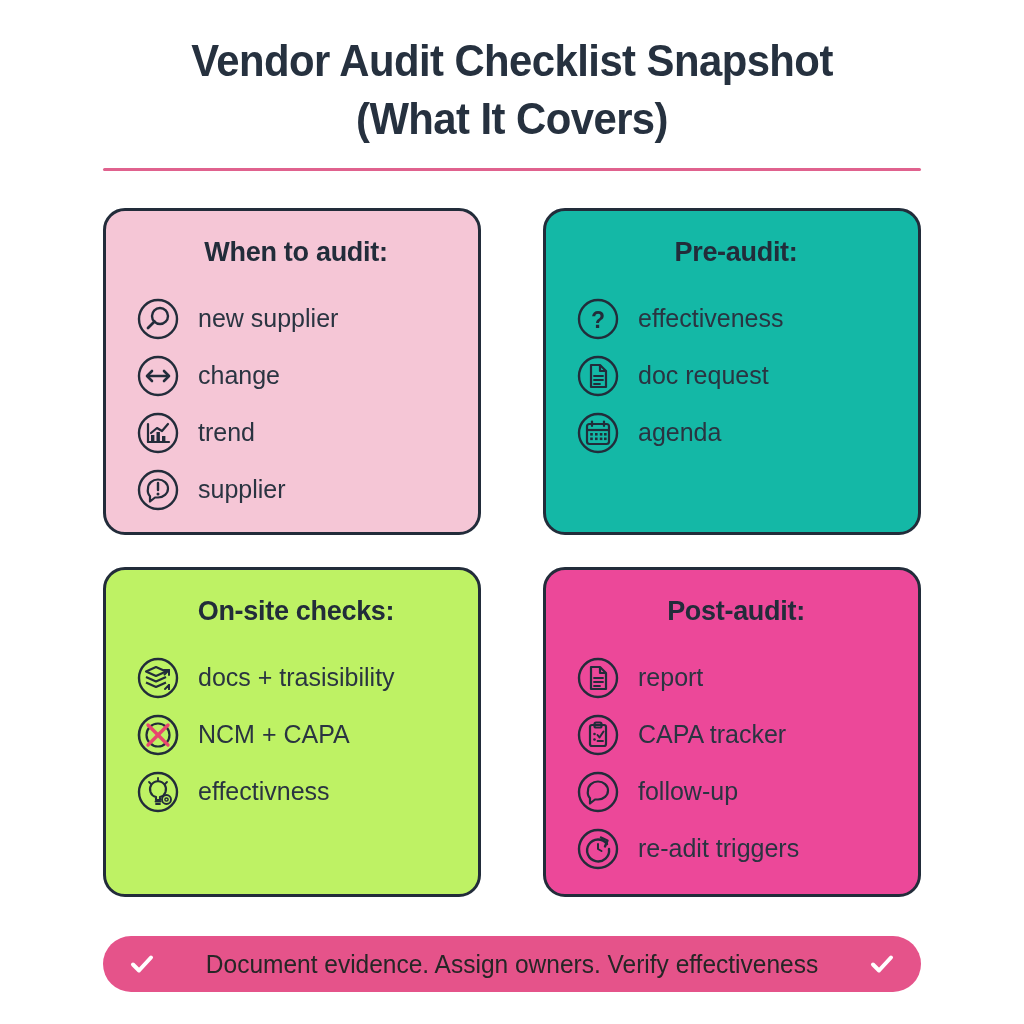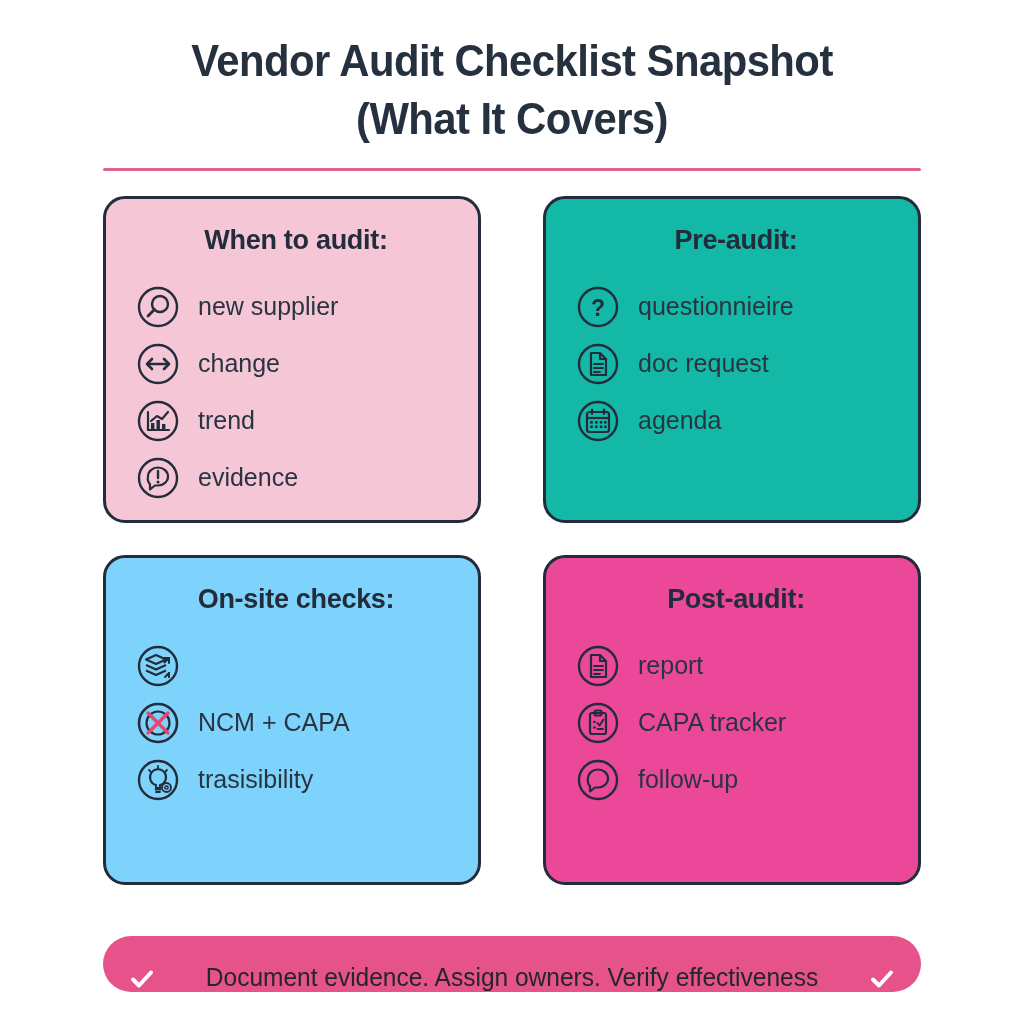--- a/index.html
+++ b/index.html
@@ -45,38 +45,38 @@
     width: 818px;
     height: 3px;
     background: #E0628E;
     border-radius: 2px;
   }
 
   
   .grid {
     position: absolute;
     left: 103px;
-    top: 196px;
+    top: 208px;
     width: 818px;
     display: grid;
     grid-template-columns: 378px 378px;
     grid-template-rows: 327px 330px;
     column-gap: 62px;
     row-gap: 32px;
   }
   .card {
     box-sizing: border-box;
     border: 3px solid #222C3A;
     border-radius: 22px;
     padding: 26px 22px 20px 30px;
     position: relative;
   }
   .card-pink   { background: #F5C6D6; }
   .card-mint   { background: #14b8a6; }
-  .card-yellow { background: #7dd3fc; }
+  .card-yellow { background: #bef264; }
   .card-teal   { background: #ec4899; }
 
   .card-title {
     text-align: center;
     font-size: 27px;
     font-weight: bold;
     color: #222C3A;
     margin: 0 0 22px 0;
     letter-spacing: -0.3px;
   }
@@ -108,21 +108,21 @@
   
   .footer-banner {
     position: absolute;
     left: 103px;
     top: 936px;
     width: 818px;
     height: 56px;
     background: #E5538A;
     border-radius: 28px;
     display: flex;
-    align-items: flex-end;
+    align-items: center;
     justify-content: space-between;
     padding: 0 26px;
     box-sizing: border-box;
   }
   .footer-check {
     flex: 0 0 auto;
     width: 26px;
     height: 26px;
     color: #ffffff;
   }
@@ -181,34 +181,34 @@
           </svg>
           <span class="item-label">trend</span>
         </li>
         <li class="card-item">
           <svg class="item-icon" viewBox="0 0 44 44">
             <circle cx="22" cy="22" r="19" fill="none" stroke="#222C3A" stroke-width="2.4"></circle>
             <path d="M12 20.5 a10 9 0 1 1 10 9 h-3 l-5 4 v-5.2 a9 9 0 0 1 -2 -7.8 z" fill="none" stroke="#222C3A" stroke-width="2.2" stroke-linejoin="round"></path>
             <line x1="22" y1="15" x2="22" y2="22" stroke="#222C3A" stroke-width="2.4" stroke-linecap="round"></line>
             <circle cx="22" cy="26" r="1.5" fill="#222C3A"></circle>
           </svg>
-          <span class="item-label">evidence</span>
+          <span class="item-label">supplier</span>
         </li>
       </ul>
     </div>
 
     <div class="card card-mint">
       <div class="card-title">Pre-audit:</div>
       <ul class="card-items">
         <li class="card-item">
           <svg class="item-icon" viewBox="0 0 44 44">
             <circle cx="22" cy="22" r="19" fill="none" stroke="#222C3A" stroke-width="2.4"></circle>
             <text x="22" y="31" text-anchor="middle" font-family="Liberation Sans, sans-serif" font-size="23" font-weight="bold" fill="#222C3A">?</text>
           </svg>
-          <span class="item-label">questionnieire</span>
+          <span class="item-label">effectiveness</span>
         </li>
         <li class="card-item">
           <svg class="item-icon" viewBox="0 0 44 44">
             <circle cx="22" cy="22" r="19" fill="none" stroke="#222C3A" stroke-width="2.4"></circle>
             <path d="M15 11 h9 l6 6 v16 h-15 z" fill="none" stroke="#222C3A" stroke-width="2.2" stroke-linejoin="round"></path>
             <polyline points="24,11 24,17 30,17" fill="none" stroke="#222C3A" stroke-width="2.2" stroke-linejoin="round"></polyline>
             <line x1="18" y1="22" x2="27" y2="22" stroke="#222C3A" stroke-width="1.8" stroke-linecap="round"></line>
             <line x1="18" y1="26" x2="27" y2="26" stroke="#222C3A" stroke-width="1.8" stroke-linecap="round"></line>
             <line x1="18" y1="30" x2="24" y2="30" stroke="#222C3A" stroke-width="1.8" stroke-linecap="round"></line>
           </svg>
@@ -244,20 +244,21 @@
           <svg class="item-icon" viewBox="0 0 44 44">
             <circle cx="22" cy="22" r="19" fill="none" stroke="#222C3A" stroke-width="2.4"></circle>
             <path d="M20 11 l10 4.5 l-10 4.5 l-10 -4.5 z" fill="none" stroke="#222C3A" stroke-width="2.2" stroke-linejoin="round"></path>
             <path d="M10 21 l10 4.5 l10 -4.5" fill="none" stroke="#222C3A" stroke-width="2.2" stroke-linejoin="round"></path>
             <path d="M10 26.5 l10 4.5 l10 -4.5" fill="none" stroke="#222C3A" stroke-width="2.2" stroke-linejoin="round"></path>
             <polyline points="28,14 33,14 33,19" fill="none" stroke="#222C3A" stroke-width="2" stroke-linecap="round" stroke-linejoin="round"></polyline>
             <line x1="33" y1="14" x2="28.5" y2="18.5" stroke="#222C3A" stroke-width="2" stroke-linecap="round"></line>
             <polyline points="29,33 33,29 33,33" fill="none" stroke="#222C3A" stroke-width="2" stroke-linecap="round" stroke-linejoin="round"></polyline>
             <line x1="33" y1="29" x2="33" y2="33" stroke="#222C3A" stroke-width="2" stroke-linecap="round"></line>
           </svg>
+          <span class="item-label">docs + trasisibility</span>
         </li>
         <li class="card-item">
           <svg class="item-icon" viewBox="0 0 44 44">
             <circle cx="22" cy="22" r="19" fill="none" stroke="#222C3A" stroke-width="2.6"></circle>
             <circle cx="22" cy="22" r="11.5" fill="none" stroke="#222C3A" stroke-width="2.2"></circle>
             <line x1="12" y1="12" x2="32" y2="32" stroke="#E8466E" stroke-width="3.4" stroke-linecap="round"></line>
             <line x1="32" y1="12" x2="12" y2="32" stroke="#E8466E" stroke-width="3.4" stroke-linecap="round"></line>
           </svg>
           <span class="item-label">NCM + CAPA</span>
         </li>
@@ -266,21 +267,21 @@
             <circle cx="22" cy="22" r="19" fill="none" stroke="#222C3A" stroke-width="2.4"></circle>
             <path d="M20 27 a8 8 0 1 1 4 0 v3 h-4 z" fill="none" stroke="#222C3A" stroke-width="2.1" stroke-linejoin="round"></path>
             <line x1="19.5" y1="31.5" x2="24.5" y2="31.5" stroke="#222C3A" stroke-width="1.8" stroke-linecap="round"></line>
             <line x1="20" y1="34" x2="24" y2="34" stroke="#222C3A" stroke-width="1.8" stroke-linecap="round"></line>
             <line x1="22" y1="8" x2="22" y2="10.5" stroke="#222C3A" stroke-width="1.8" stroke-linecap="round"></line>
             <line x1="13" y1="12" x2="15" y2="14" stroke="#222C3A" stroke-width="1.8" stroke-linecap="round"></line>
             <line x1="31" y1="12" x2="29" y2="14" stroke="#222C3A" stroke-width="1.8" stroke-linecap="round"></line>
             <circle cx="30.5" cy="29.5" r="4.5" fill="none" stroke="#222C3A" stroke-width="1.9"></circle>
             <circle cx="30.5" cy="29.5" r="1.6" fill="none" stroke="#222C3A" stroke-width="1.5"></circle>
           </svg>
-          <span class="item-label">trasisibility</span>
+          <span class="item-label">effectivness</span>
         </li>
       </ul>
     </div>
 
     <div class="card card-teal">
       <div class="card-title">Post-audit:</div>
       <ul class="card-items">
         <li class="card-item">
           <svg class="item-icon" viewBox="0 0 44 44">
             <circle cx="22" cy="22" r="19" fill="none" stroke="#222C3A" stroke-width="2.4"></circle>
@@ -303,20 +304,29 @@
             <line x1="21.5" y1="28" x2="27" y2="28" stroke="#222C3A" stroke-width="1.8" stroke-linecap="round"></line>
           </svg>
           <span class="item-label">CAPA tracker</span>
         </li>
         <li class="card-item">
           <svg class="item-icon" viewBox="0 0 44 44">
             <circle cx="22" cy="22" r="19" fill="none" stroke="#222C3A" stroke-width="2.4"></circle>
             <path d="M12 20.5 a10 9 0 1 1 10 9 h-3 l-5 4 v-5.2 a9 9 0 0 1 -2 -7.8 z" fill="none" stroke="#222C3A" stroke-width="2.2" stroke-linejoin="round"></path>
           </svg>
           <span class="item-label">follow-up</span>
+        </li>
+        <li class="card-item">
+          <svg class="item-icon" viewBox="0 0 44 44">
+            <circle cx="22" cy="22" r="19" fill="none" stroke="#222C3A" stroke-width="2.4"></circle>
+            <path d="M31 17 a11 11 0 1 0 2 5" fill="none" stroke="#222C3A" stroke-width="2.4" stroke-linecap="round"></path>
+            <polyline points="25,10.5 31.5,13.5 29,19.5" fill="none" stroke="#222C3A" stroke-width="2.4" stroke-linecap="round" stroke-linejoin="round"></polyline>
+            <polyline points="22,17 22,22 25.5,24" fill="none" stroke="#222C3A" stroke-width="2" stroke-linecap="round" stroke-linejoin="round"></polyline>
+          </svg>
+          <span class="item-label">re-adit triggers</span>
         </li>
       </ul>
     </div>
 
   </div>
 
   <div class="footer-banner">
     <svg class="footer-check" viewBox="0 0 26 26">
       <polyline points="4,13.5 10,19.5 22,6.5" fill="none" stroke="#ffffff" stroke-width="4" stroke-linecap="round" stroke-linejoin="round"></polyline>
     </svg>

